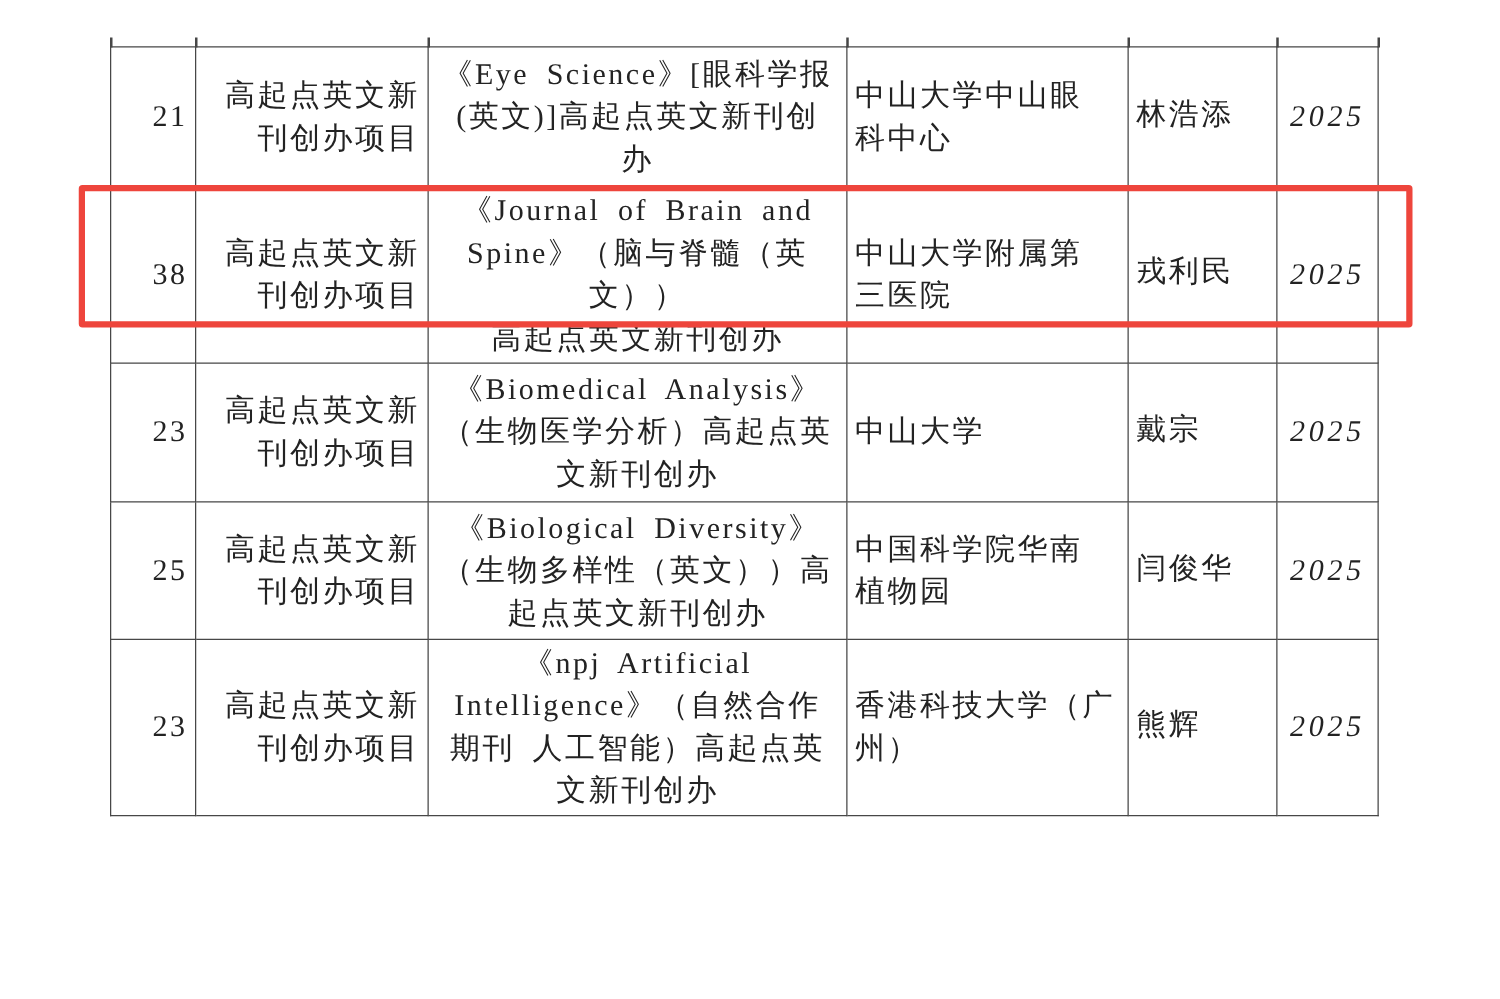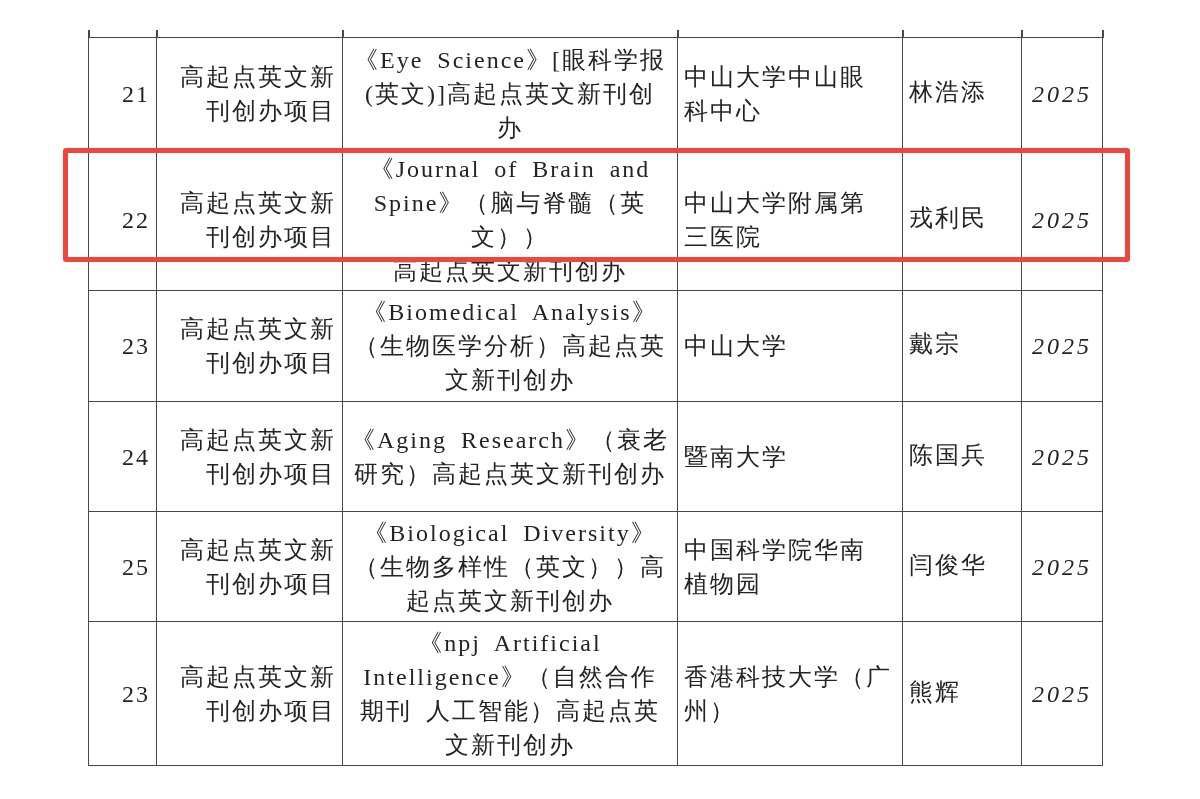--- a/index.html
+++ b/index.html
@@ -98,50 +98,40 @@
 刊创办项目</td>
       <td class="c-journal">《Eye Science》[眼科学报
 (英文)]高起点英文新刊创
 办</td>
       <td class="c-inst">中山大学中山眼
 科中心</td>
       <td class="c-person">林浩添</td>
       <td class="c-year">2025</td>
     </tr>
         <tr>
-      <td class="c-no">22</td>
+      <td class="c-no">38</td>
       <td class="c-type">高起点英文新
 刊创办项目</td>
       <td class="c-journal">《Journal of Brain and
 Spine》（脑与脊髓（英文））
 高起点英文新刊创办</td>
       <td class="c-inst">中山大学附属第
 三医院</td>
       <td class="c-person">戎利民</td>
       <td class="c-year">2025</td>
     </tr>
         <tr>
       <td class="c-no">23</td>
       <td class="c-type">高起点英文新
 刊创办项目</td>
       <td class="c-journal">《Biomedical Analysis》
 （生物医学分析）高起点英
 文新刊创办</td>
       <td class="c-inst">中山大学</td>
       <td class="c-person">戴宗</td>
-      <td class="c-year">2025</td>
-    </tr>
-        <tr>
-      <td class="c-no">24</td>
-      <td class="c-type">高起点英文新
-刊创办项目</td>
-      <td class="c-journal">《Aging Research》（衰老
-研究）高起点英文新刊创办</td>
-      <td class="c-inst">暨南大学</td>
-      <td class="c-person">陈国兵</td>
       <td class="c-year">2025</td>
     </tr>
         <tr>
       <td class="c-no">25</td>
       <td class="c-type">高起点英文新
 刊创办项目</td>
       <td class="c-journal">《Biological Diversity》
 （生物多样性（英文））高
 起点英文新刊创办</td>
       <td class="c-inst">中国科学院华南

